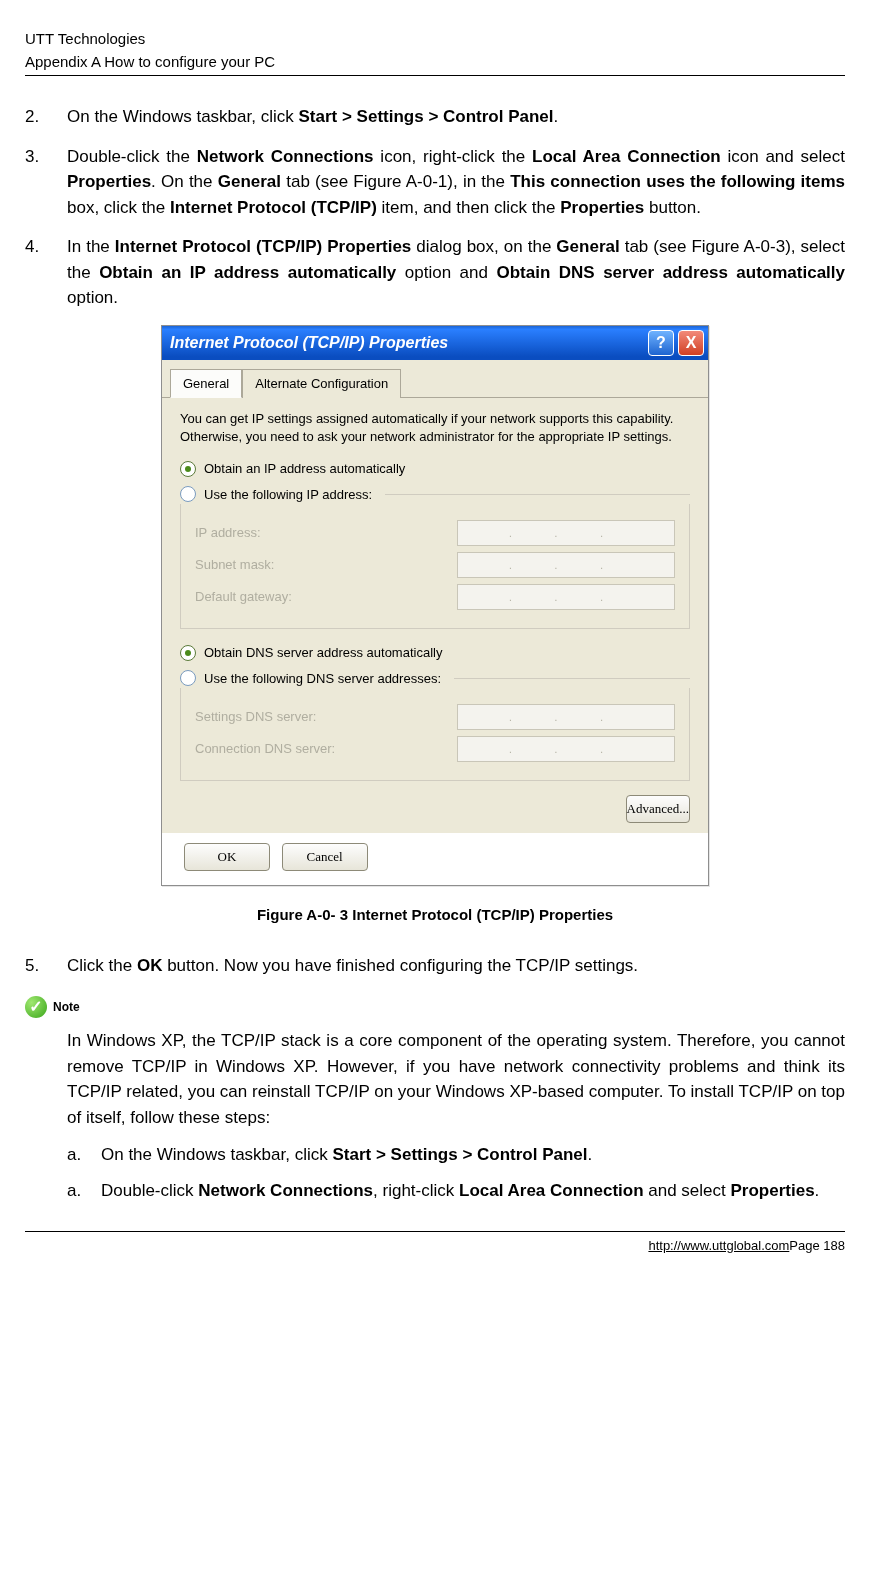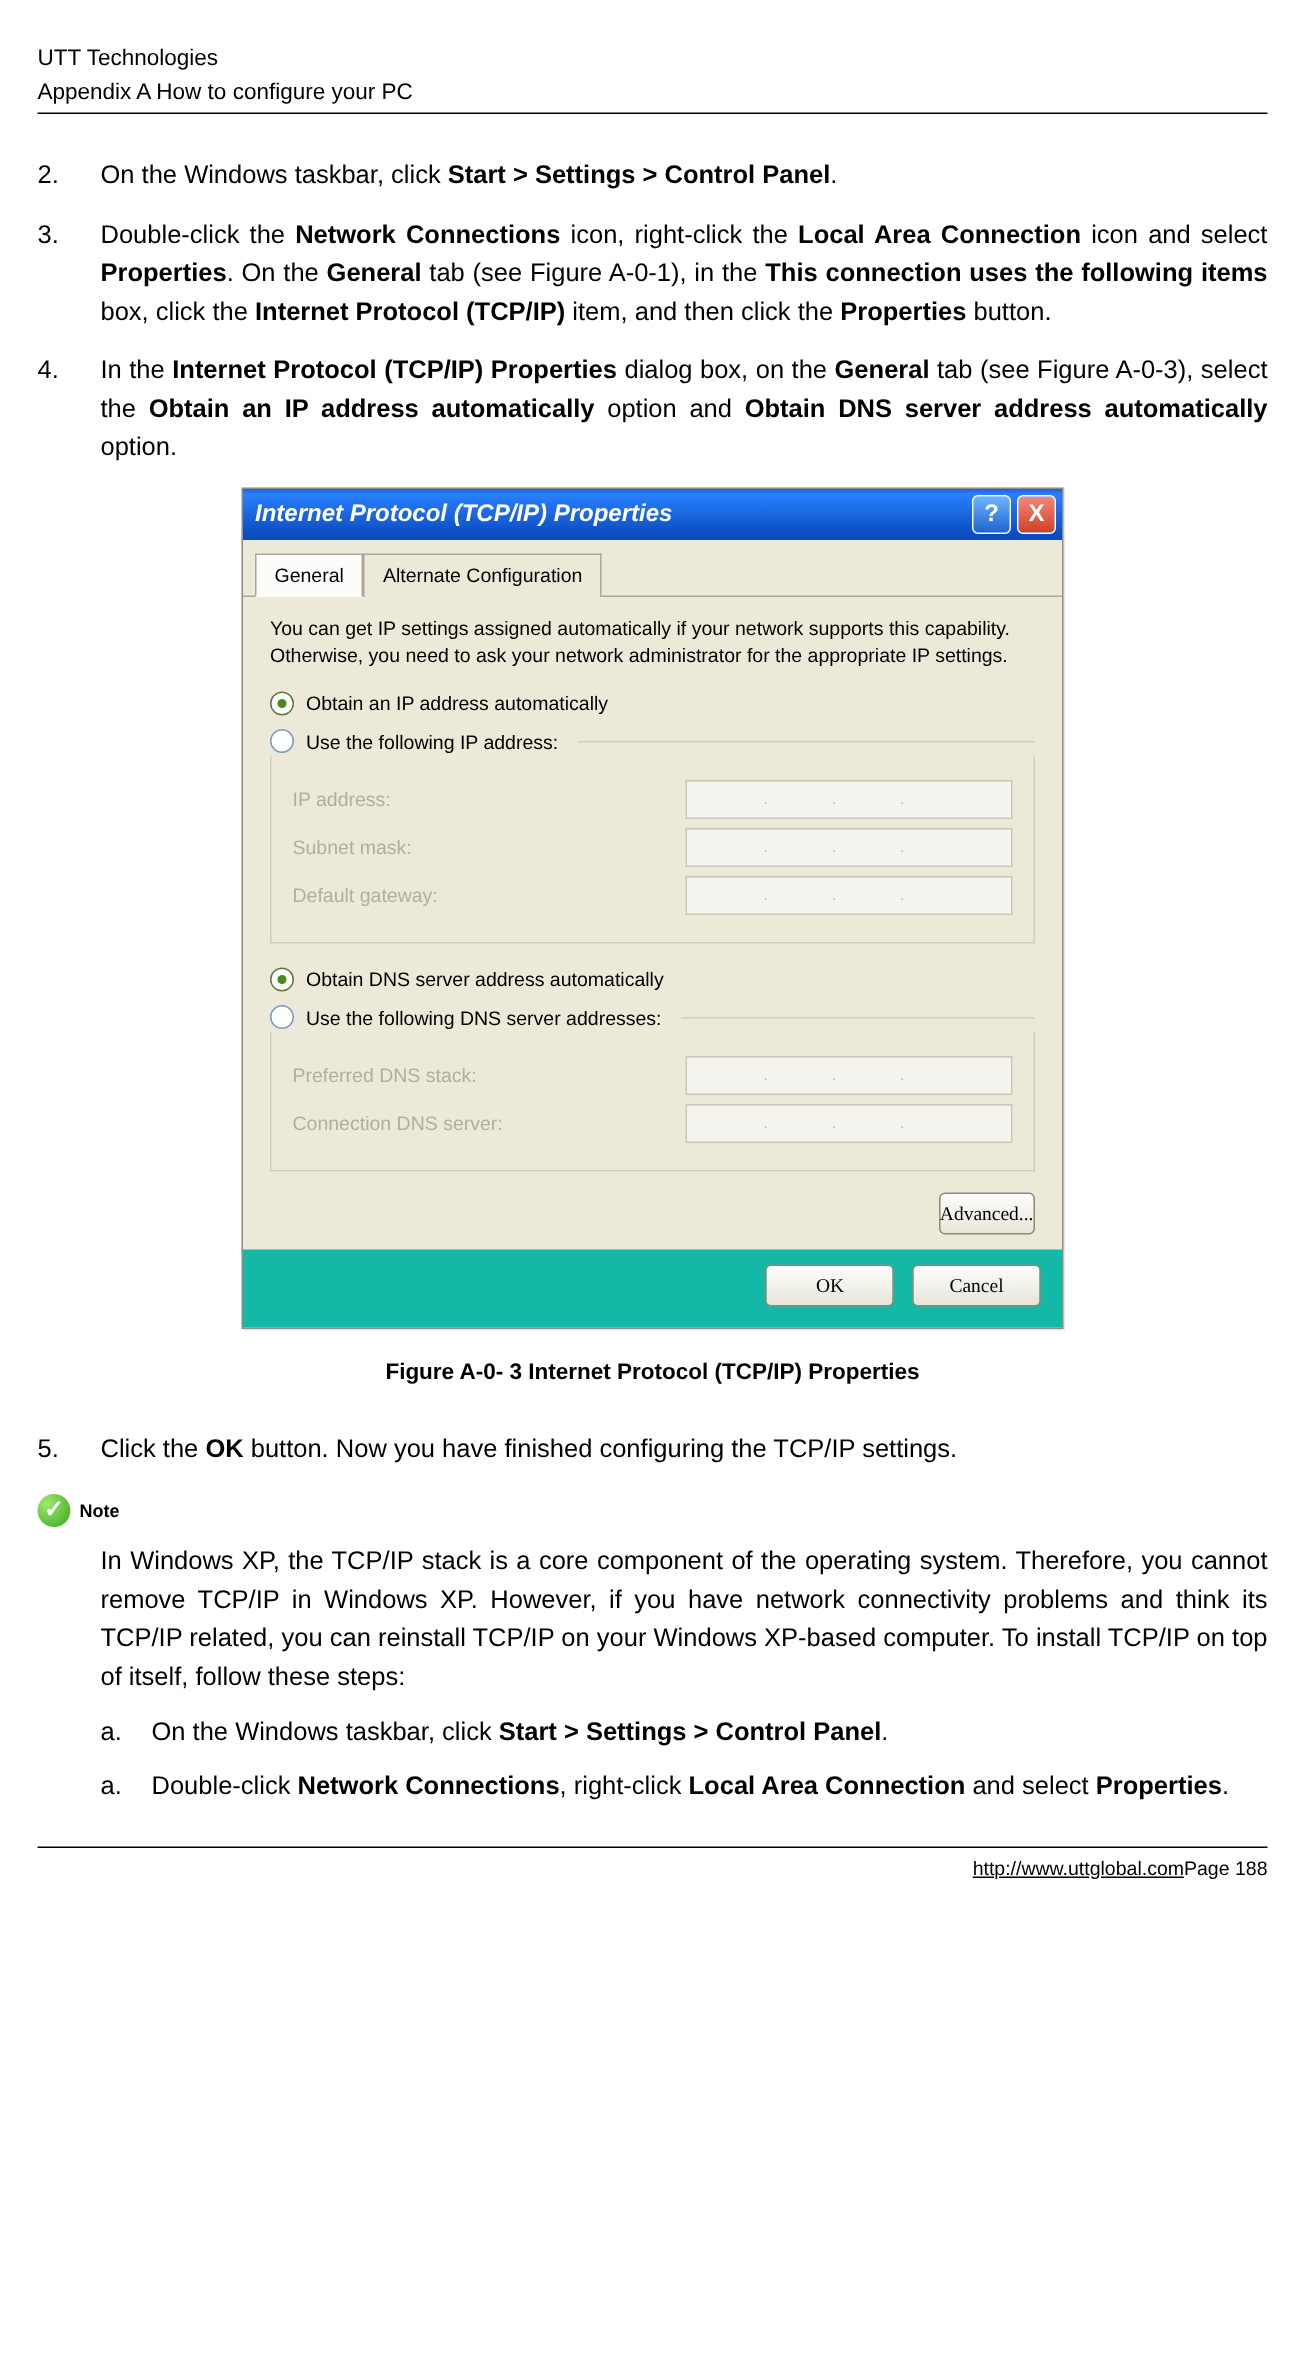--- a/index.html
+++ b/index.html
@@ -128,21 +128,21 @@
   }
   .btn {
     height:26px; padding: 0 0;
     background: linear-gradient(to bottom,#fdfdfd,#e7e5d9);
     border:1px solid #8d8a78; border-radius:4px;
     font-family:Tahoma; font-size:13px;
     display:inline-flex; align-items:center;
   }
   .adv-row { text-align:right; margin-top:8px; }
   .dlg-footer {
-    padding: 10px 14px 14px 14px; text-align:right; background:#14b8a6;
+    padding: 10px 14px 14px 14px; background:#ffffff;
   }
   .dlg-footer .btn { margin-left:8px; min-width:84px; justify-content:center; }
 
   .figcap { text-align:center; font-weight:bold; font-size:15px; margin: 18px 0 26px 0; }
 
   .note-row { display:flex; align-items:center; gap:6px; margin: 18px 0 10px 0; }
   .note-icon {
     width:22px; height:22px; border-radius:50%;
     background: radial-gradient(circle at 30% 30%, #9fe870, #3aa51a);
     color:#fff; font-weight:bold; display:flex; align-items:center; justify-content:center;
@@ -244,21 +244,21 @@
 
       <div class="group-top">
         <div class="radio-row" style="margin:0">
           <span class="radio-outer unsel"></span>
           <span>Use the following DNS server addresses:</span>
         </div>
         <div class="line"></div>
       </div>
       <div class="groupbox">
         <div class="field-row">
-          <span class="field-label">Preferred DNS stack:</span>
+          <span class="field-label">Settings DNS server:</span>
           <div class="ip-input">.  .  .</div>
         </div>
         <div class="field-row">
           <span class="field-label">Connection DNS server:</span>
           <div class="ip-input">.  .  .</div>
         </div>
       </div>
 
       <div class="adv-row">
         <span class="btn">Advanced...</span>

